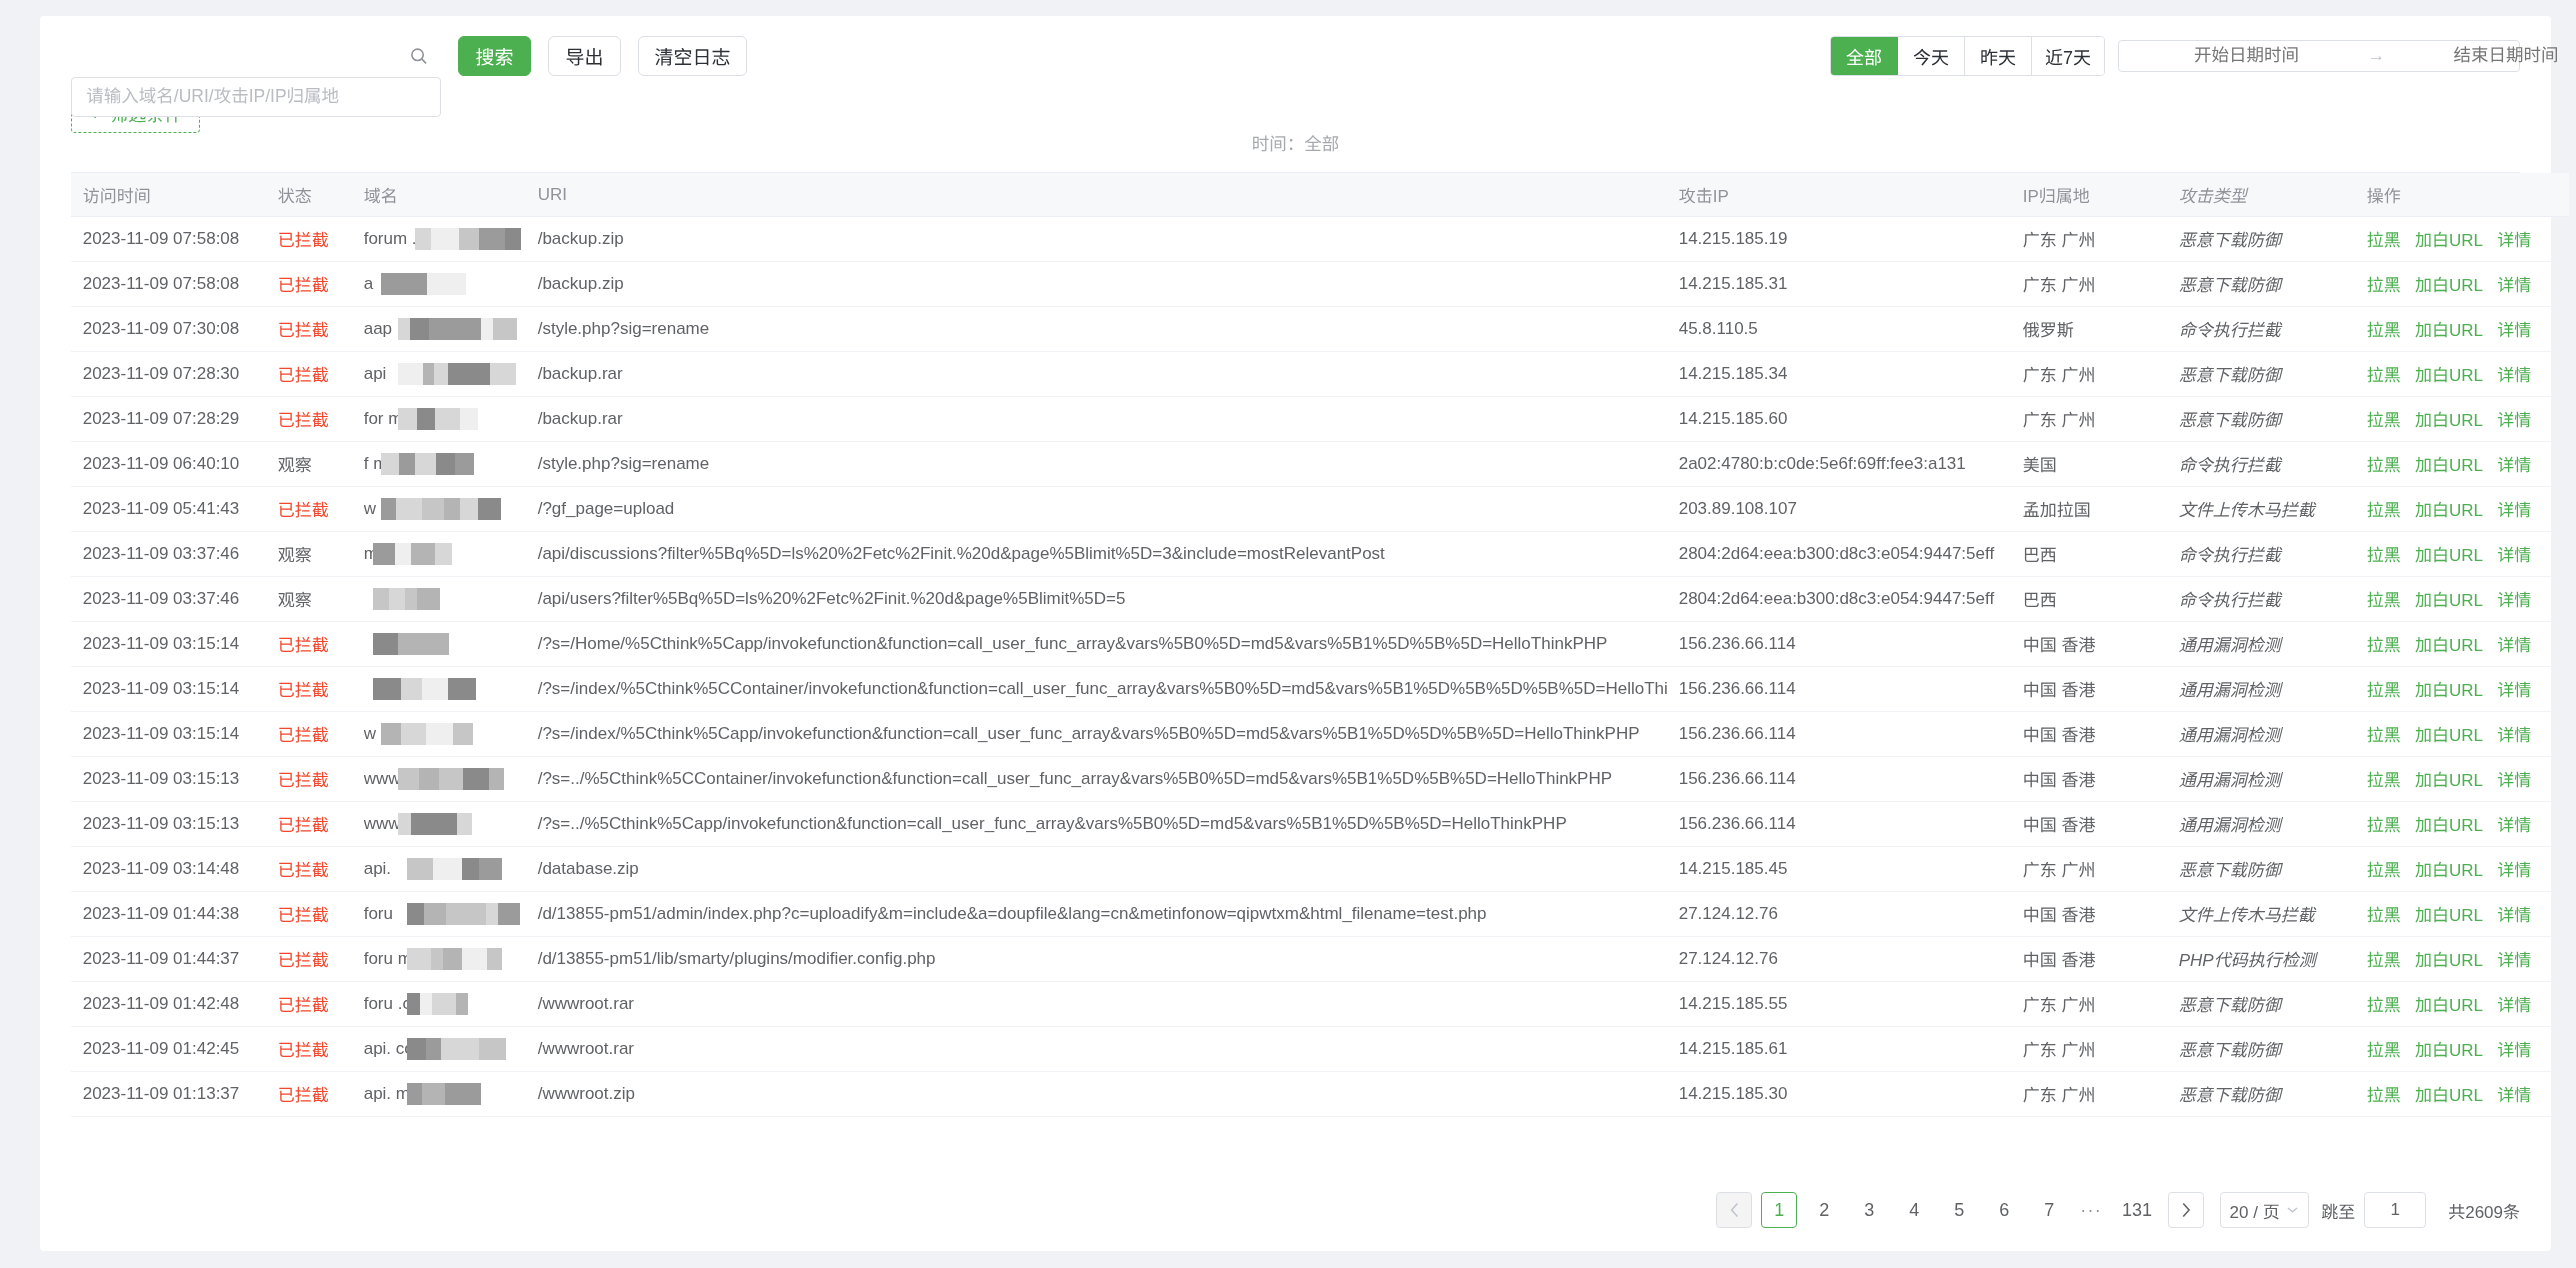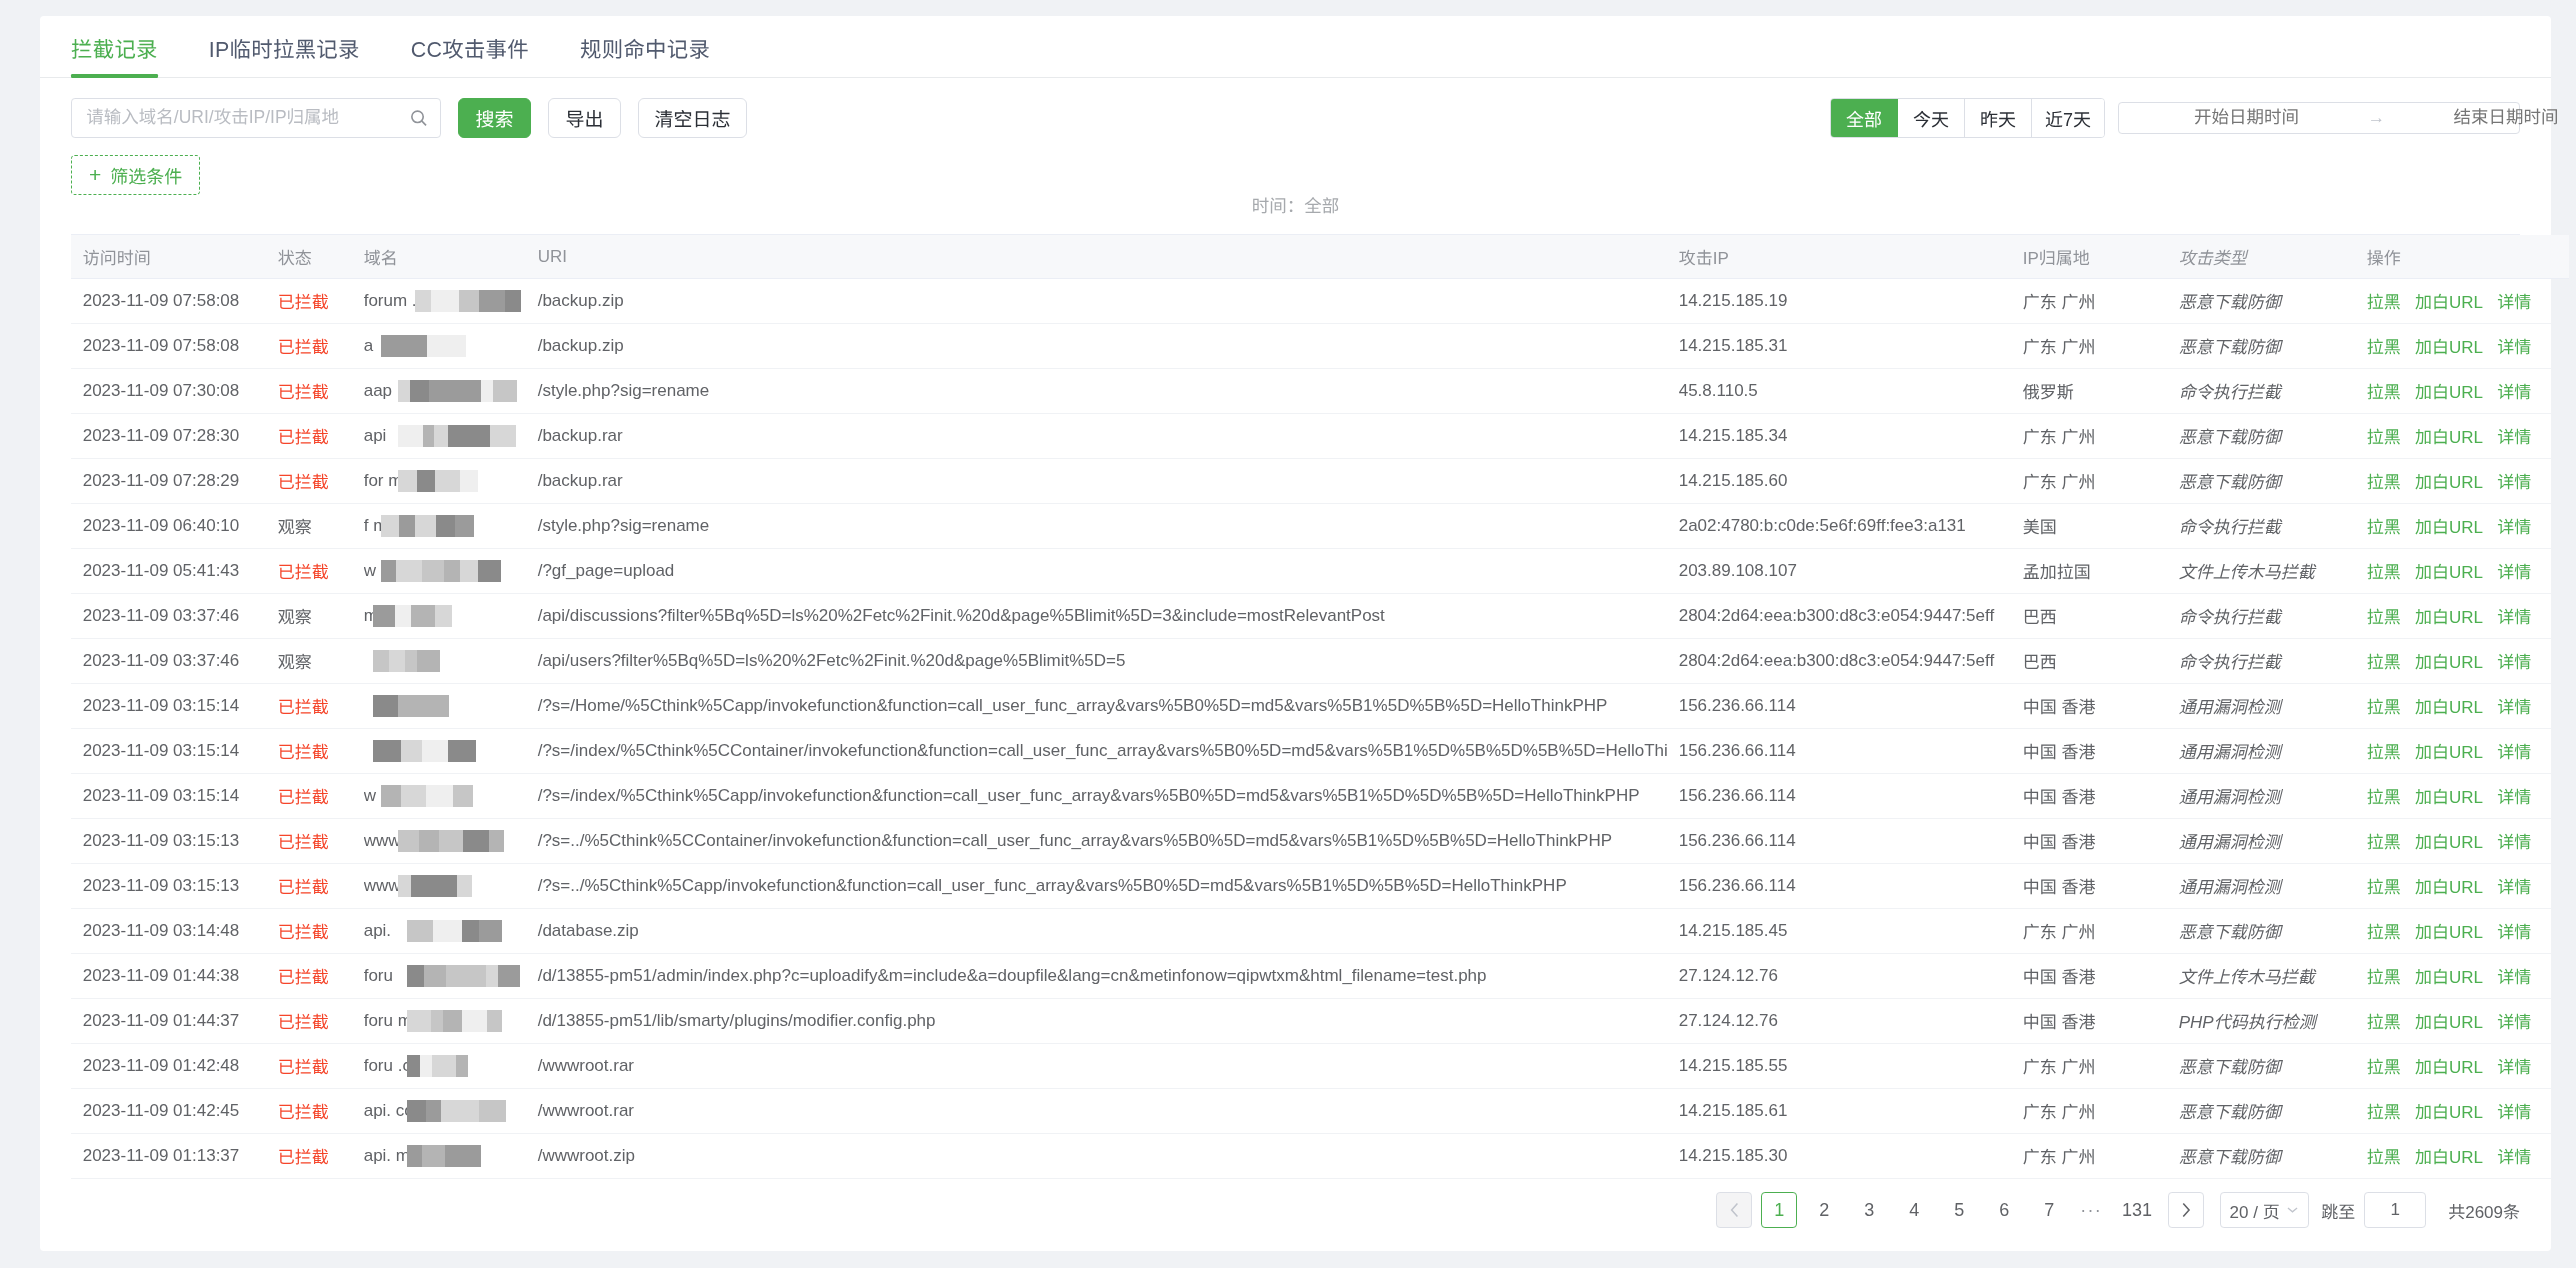--- a/index.html
+++ b/index.html
@@ -73,20 +73,21 @@
   .search-input {
     width: 100%; height: 100%;
     border: 1.3px solid #dcdfe6;
     border-radius: 3.9px;
     padding: 0 40px 0 14.3px;
     font-size: 17.5px;
     color: #606266;
     outline: none;
     background: #fff;
     font-family: inherit;
+    margin-top: 41px;
   }
   .search-input::placeholder { color: #b9bcc2; }
   .search-icon {
     position: absolute;
     right: 13px; top: 50%;
     transform: translateY(-50%);
     width: 19.5px; height: 19.5px;
     color: #909399;
     pointer-events: none;
   }
@@ -335,26 +336,20 @@
     font-family: inherit;
   }
   .pg-total { font-size: 17px; color: #606266; margin-left: 13px; white-space: nowrap; }
 </style>
 </head>
 <body>
 
 <div class="page">
   <div class="card">
 
-    <div class="tabs">
-      <div class="tab active">拦截记录</div>
-      <div class="tab">IP临时拉黑记录</div>
-      <div class="tab">CC攻击事件</div>
-      <div class="tab">规则命中记录</div>
-    </div>
 
     <div class="toolbar">
       <div class="toolbar-left">
         <div class="search-wrap">
           <input class="search-input" type="text" placeholder="请输入域名/URI/攻击IP/IP归属地" style="">
           <svg class="search-icon" viewBox="0 0 24 24" fill="none" stroke="currentColor" stroke-width="2">
             <circle cx="10.5" cy="10.5" r="7"></circle>
             <line x1="15.6" y1="15.6" x2="21" y2="21"></line>
           </svg>
         </div>

